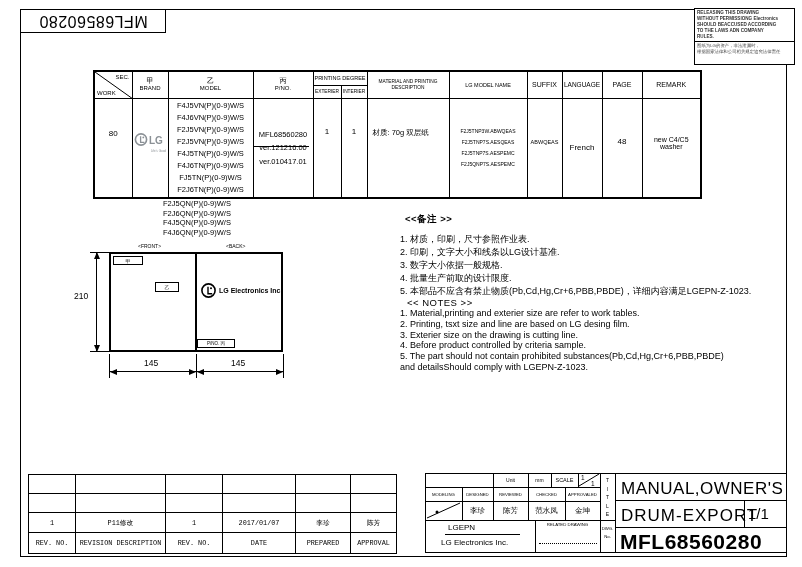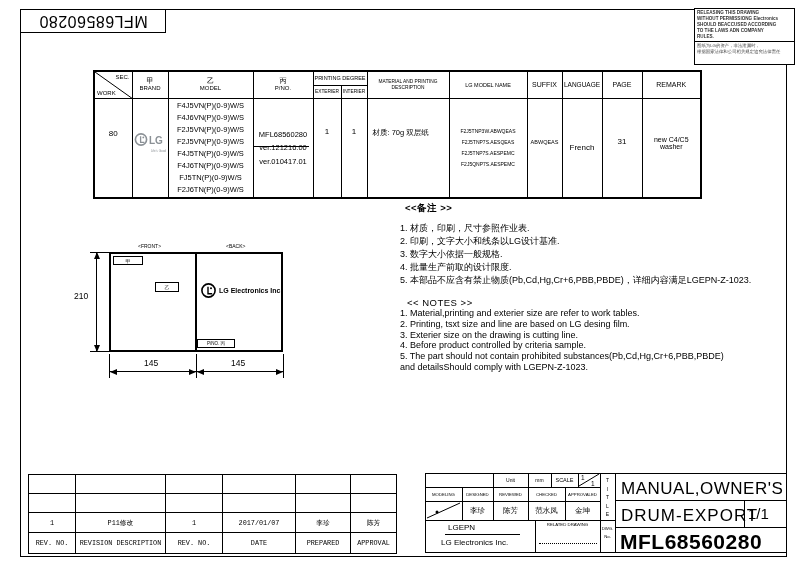--- a/index.html
+++ b/index.html
@@ -183,29 +183,35 @@
       <td style="font-size:8px; padding-bottom:32px;">1</td>
       <td style="font-size:7.5px; padding-bottom:30px; text-align:left; padding-left:5px;">材质: 70g 双层纸</td>
       <td class="lgnames">
         <div>F2J5TNP3W.ABWQEAS</div>
         <div>F2J5TNP7S.AESQEAS</div>
         <div>F2J5TNP7S.AESPEMC</div>
         <div>F2J5QNP7S.AESPEMC</div>
       </td>
       <td style="font-size:5.5px; padding-bottom:12px;">ABWQEAS</td>
       <td style="font-size:8px; ">French</td>
-      <td style="font-size:8px; padding-bottom:12px;">31</td>
+      <td style="font-size:8px; padding-bottom:12px;">48</td>
       <td style="font-size:7px; padding-bottom:10px;">
         <div>new C4/C5</div>
         <div>washer</div>
       </td>
     </tr>
   </tbody>
     </table>
 
+  <div id="extra-models" class="abs" style="left:163px; top:199px;">
+    <div>F2J5QN(P)(0-9)W/S</div>
+    <div>F2J6QN(P)(0-9)W/S</div>
+    <div>F4J5QN(P)(0-9)W/S</div>
+    <div>F4J6QN(P)(0-9)W/S</div>
+  </div>
 
   <div class="abs dlabel" style="left:138px; top:243px;">&lt;FRONT&gt;</div>
   <div class="abs dlabel" style="left:226px; top:243px;">&lt;BACK&gt;</div>
   <div id="draw-box" class="abs"></div>
   <div id="draw-split" class="abs"></div>
   <div class="abs minibox" style="left:113px; top:256px; width:30px; height:9px;">
     <span>甲</span>
   </div>
   <div class="abs minibox" style="left:155px; top:282px; width:24px; height:10px;">
     <span>乙</span>
@@ -235,21 +241,21 @@
   <div class="abs line" style="left:110px; top:371px; width:86px; height:1px;"></div>
   <div class="abs line" style="left:197px; top:371px; width:86px; height:1px;"></div>
   <div class="abs arr" style="left:110px; top:368.5px; border-top:3px solid transparent; border-bottom:3px solid transparent; border-right:7px solid #000;"></div>
   <div class="abs arr" style="left:189px; top:368.5px; border-top:3px solid transparent; border-bottom:3px solid transparent; border-left:7px solid #000;"></div>
   <div class="abs arr" style="left:197px; top:368.5px; border-top:3px solid transparent; border-bottom:3px solid transparent; border-right:7px solid #000;"></div>
   <div class="abs arr" style="left:276px; top:368.5px; border-top:3px solid transparent; border-bottom:3px solid transparent; border-left:7px solid #000;"></div>
   <div class="abs dimtxt" style="left:144px; top:358px;">145</div>
   <div class="abs dimtxt" style="left:231px; top:358px;">145</div>
 
   <div id="notes-cn" class="abs" style="left:400px; top:202px;">
-    <div class="notes-title" style="margin-left:5px;">&lt;&lt;备注 &gt;&gt;</div>
+    <div class="notes-title" style="margin-left:5px;margin-top:11px;">&lt;&lt;备注 &gt;&gt;</div>
     <div style="height:7px;"></div>
     <div class="item">1.  材质，印刷，尺寸参照作业表.</div>
     <div class="item">2.  印刷，文字大小和线条以LG设计基准.</div>
     <div class="item">3.  数字大小依据一般规格.</div>
     <div class="item">4.  批量生产前取的设计限度.</div>
     <div class="item">5.  本部品不应含有禁止物质(Pb,Cd,Hg,Cr+6,PBB,PBDE)，详细内容满足LGEPN-Z-1023.</div>
   </div>
 
   <div id="notes-en" class="abs" style="left:400px; top:297px;">
     <div class="notes-title" style="margin-left:7px; font-weight:normal;">&lt;&lt; NOTES &gt;&gt;</div>

